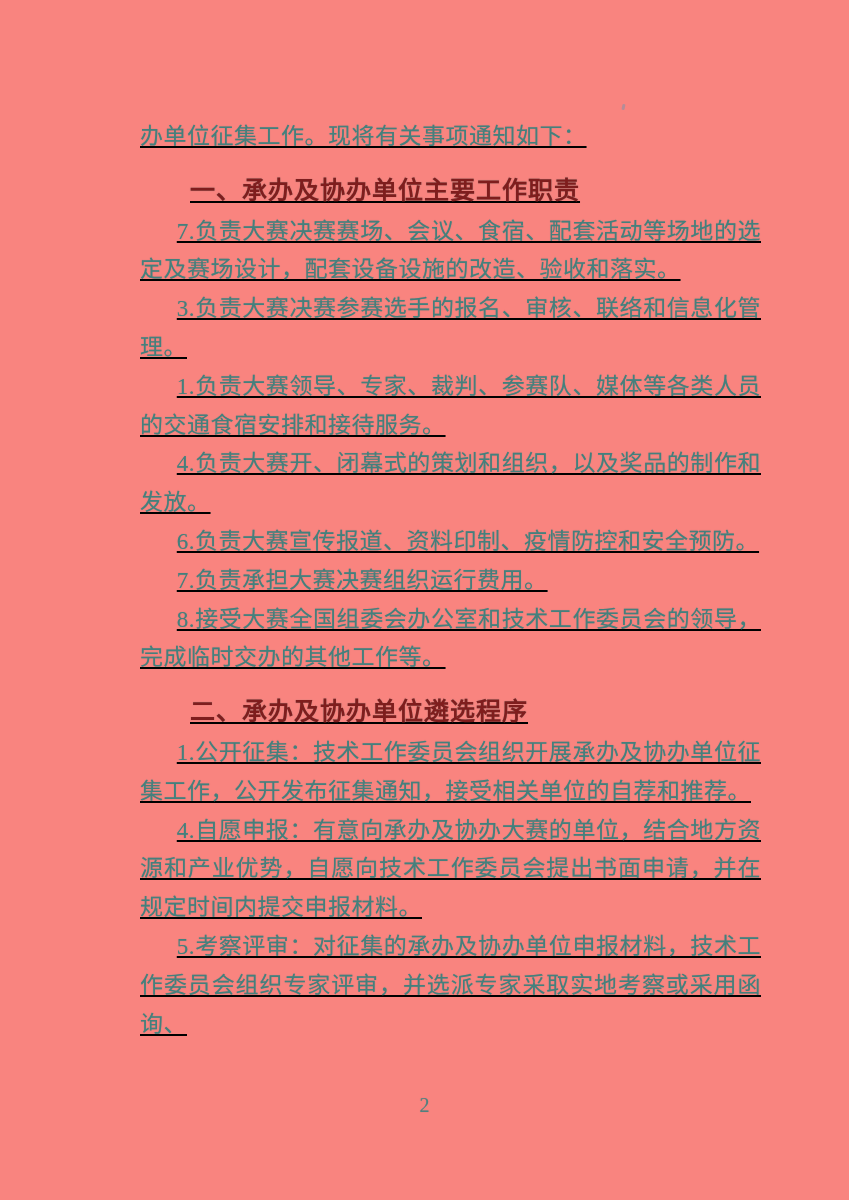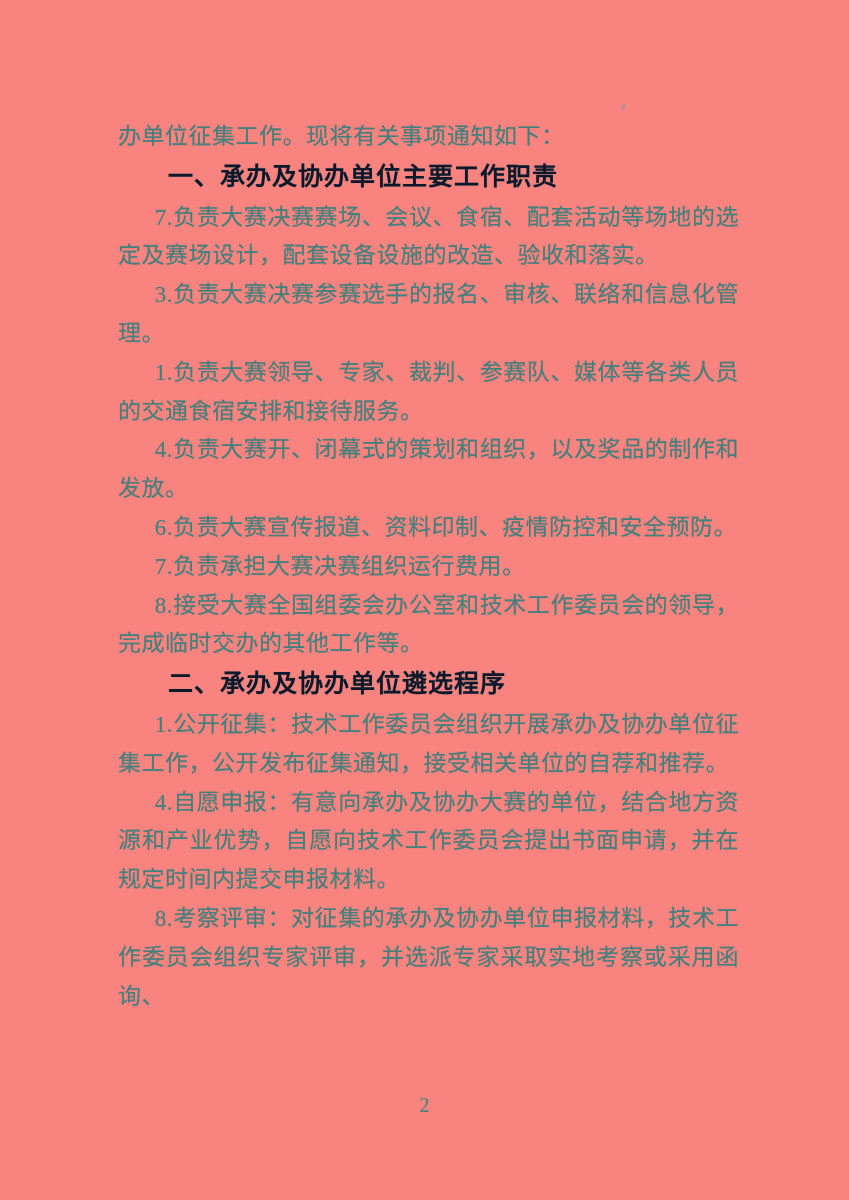--- a/index.html
+++ b/index.html
@@ -10,23 +10,24 @@
   .page {
     position: relative;
     width: 849px;
     height: 1200px;
     background: #f9847f;
     overflow: hidden;
     font-family: "Liberation Serif", "DejaVu Serif", serif;
   }
   .text-column {
     position: absolute;
-    left: 118px;
+    left: 140px;
     top: 118px;
     width: 621px;
+    text-decoration: underline;
   }
   .para {
     margin: 0;
     font-size: 23px;
     line-height: 38.8px;
     letter-spacing: 0.5px;
     color: #44807d;
     text-align: justify;
     text-justify: inter-character;
     text-shadow: 0 0 1px rgba(62, 122, 118, 0.45);
@@ -35,24 +36,24 @@
     text-indent: 0;
   }
   .para.numbered {
     text-indent: 1.6em;
   }
   .para.heading {
     text-indent: 2em;
     font-family: "Liberation Sans", "DejaVu Sans", sans-serif;
     font-weight: bold;
     font-size: 25px;
-    color: #0f172a;
+    color: #7f1d1d;
     letter-spacing: 1px;
     text-shadow: 0 0 1px rgba(40, 125, 120, 0.5);
-    margin: 0 0 3px 0;
+    margin: 14px 0 3px 0;
   }
   .page-number {
     position: absolute;
     left: 0;
     top: 1092px;
     width: 849px;
     text-align: center;
     font-size: 20px;
     line-height: 26px;
     color: #50817f;
@@ -84,18 +85,18 @@
     <p class="para numbered">7.负责大赛决赛赛场、会议、食宿、配套活动等场地的选定及赛场设计，配套设备设施的改造、验收和落实。</p>
     <p class="para numbered">3.负责大赛决赛参赛选手的报名、审核、联络和信息化管理。</p>
     <p class="para numbered">1.负责大赛领导、专家、裁判、参赛队、媒体等各类人员的交通食宿安排和接待服务。</p>
     <p class="para numbered">4.负责大赛开、闭幕式的策划和组织，以及奖品的制作和发放。</p>
     <p class="para numbered">6.负责大赛宣传报道、资料印制、疫情防控和安全预防。</p>
     <p class="para numbered">7.负责承担大赛决赛组织运行费用。</p>
     <p class="para numbered">8.接受大赛全国组委会办公室和技术工作委员会的领导，完成临时交办的其他工作等。</p>
     <p class="para heading">二、承办及协办单位遴选程序</p>
     <p class="para numbered">1.公开征集：技术工作委员会组织开展承办及协办单位征集工作，公开发布征集通知，接受相关单位的自荐和推荐。</p>
     <p class="para numbered">4.自愿申报：有意向承办及协办大赛的单位，结合地方资源和产业优势，自愿向技术工作委员会提出书面申请，并在规定时间内提交申报材料。</p>
-    <p class="para numbered">8.考察评审：对征集的承办及协办单位申报材料，技术工作委员会组织专家评审，并选派专家采取实地考察或采用函询、</p>
+    <p class="para numbered">5.考察评审：对征集的承办及协办单位申报材料，技术工作委员会组织专家评审，并选派专家采取实地考察或采用函询、</p>
   </div>
 
   <div class="page-number">2</div>
 
 </div>
 
 </body></html>

